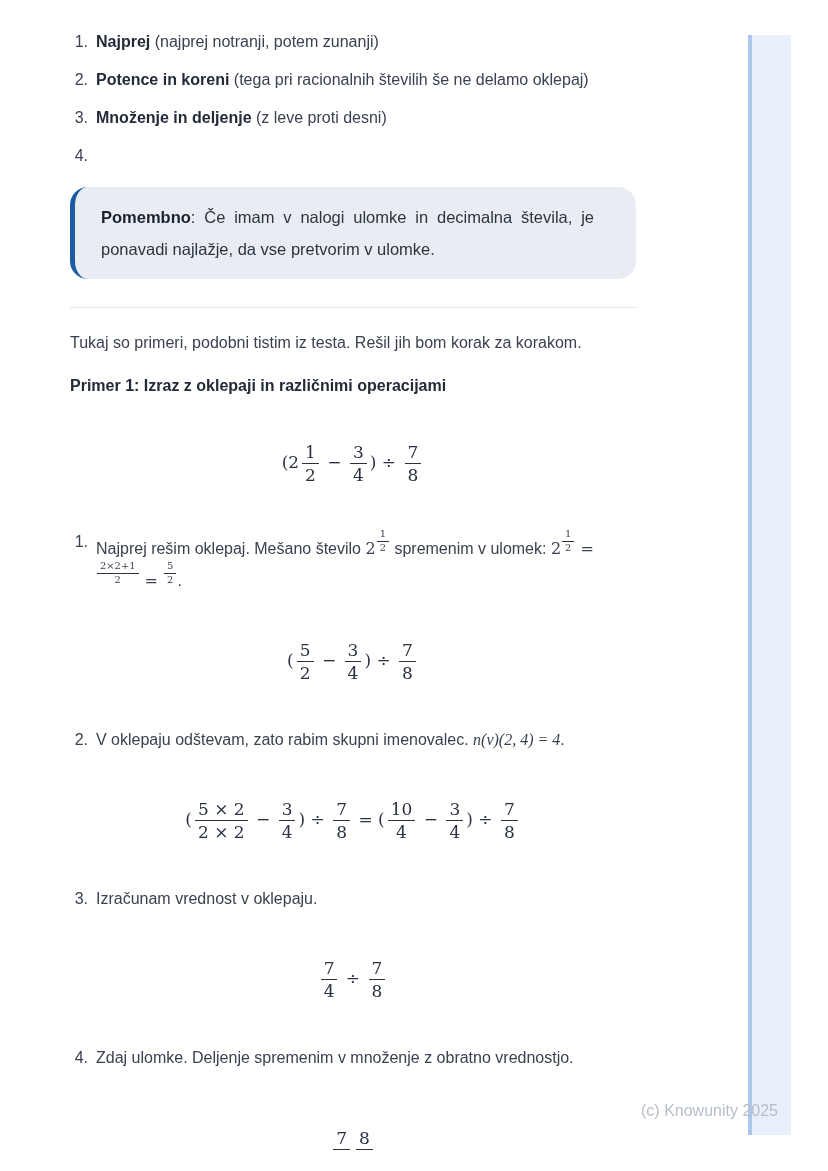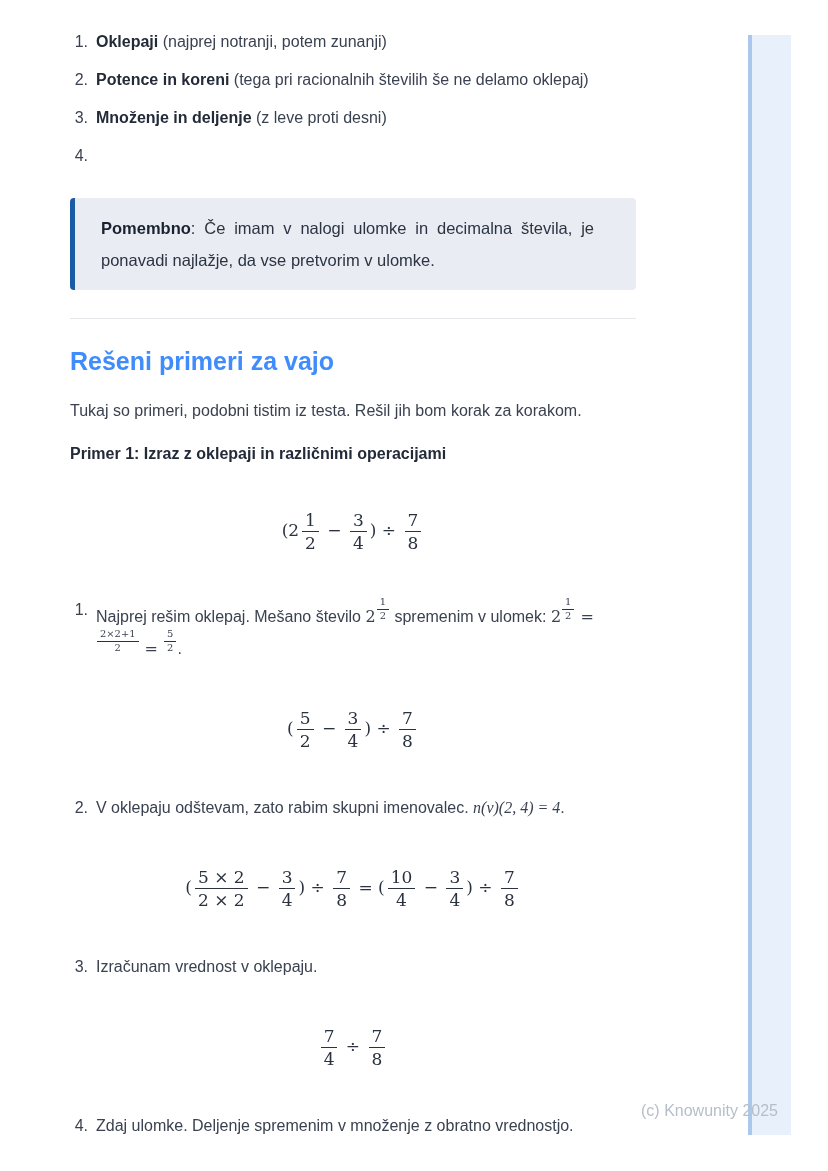--- a/index.html
+++ b/index.html
@@ -10,22 +10,22 @@
   }
   .content{position:absolute;left:70px;top:0;width:566px;padding-top:30px;}
 
   
   .rule{display:flex;line-height:24px;margin-bottom:14px;color:#3a4150;}
   .rule-num{width:18px;flex:none;text-align:right;margin-right:8px;}
   .rule .lead{font-weight:700;color:#232b38;}
 
   
   .callout{
-    margin-top:30px;background:#e9edf3;border-left:5px solid #1b5aa5;
-    border-radius:4px;padding:14px 42px 14px 26px;
+    margin-top:19px;background:#e9edf3;border-left:5px solid #1b5aa5;
+    border-radius:18px;padding:14px 42px 14px 26px;
   }
   .callout p{margin:0;text-align:justify;line-height:32px;font-size:16.5px;color:#2c3442;}
   .callout .callout-title{font-weight:700;color:#1a2230;}
 
   .divider{border:none;border-top:1px solid #e5e7eb;margin:28px 0 0 0;}
 
   h2.section-heading{
     margin:27px 0 0 0;font-size:25px;line-height:30px;font-weight:700;color:#3f8cfa;
   }
   p.intro{margin:23px 0 0 0;line-height:24px;color:#3a4150;}
@@ -63,42 +63,41 @@
   }
 </style>
 </head>
 <body>
 
 <div class="content">
 
   <div>
     <div class="rule">
       <span class="rule-num">1.</span>
-      <span><span class="lead">Oklepaji</span><span> (najprej notranji, potem zunanji)</span></span>
+      <span><span class="lead">Najprej</span><span> (najprej notranji, potem zunanji)</span></span>
     </div>
     <div class="rule">
       <span class="rule-num">2.</span>
       <span><span class="lead">Potence in koreni</span><span> (tega pri racionalnih številih še ne delamo oklepaj)</span></span>
     </div>
     <div class="rule">
       <span class="rule-num">3.</span>
       <span><span class="lead">Množenje in deljenje</span><span> (z leve proti desni)</span></span>
     </div>
     <div class="rule">
       <span class="rule-num">4.</span>
     </div>
   </div>
 
   <div class="callout">
     <p><span class="callout-title">Pomembno</span><span>: </span><span>Če imam v nalogi ulomke in decimalna števila, je ponavadi najlažje, da vse pretvorim v ulomke.</span></p>
   </div>
 
   <hr class="divider">
 
-  <h2 class="section-heading">Rešeni primeri za vajo</h2>
 
   <p class="intro">Tukaj so primeri, podobni tistim iz testa. Rešil jih bom korak za korakom.</p>
 
   <p class="example-title">Primer 1: Izraz z oklepaji in različnimi operacijami</p>
 
   <div class="mathline"><span class="t-m">(2</span><span class="frac"><span class="num">1</span><span class="den">2</span></span><span class="t-m"> − </span><span class="frac"><span class="num">3</span><span class="den">4</span></span><span class="t-m">) ÷ </span><span class="frac"><span class="num">7</span><span class="den">8</span></span></div>
 
   <div class="step">
     <span class="step-num">1.</span>
     <span class="step-body"><span class="t-txt">Najprej rešim oklepaj. Mešano število </span><span class="t-m">2</span><span class="frac sfrac"><span class="num">1</span><span class="den">2</span></span><span class="t-txt"> spremenim v ulomek: </span><span class="t-m">2</span><span class="frac sfrac"><span class="num">1</span><span class="den">2</span></span><span class="t-m"> = </span><span class="frac sfrac"><span class="num">2×2+1</span><span class="den">2</span></span><span class="t-m"> = </span><span class="frac sfrac"><span class="num">5</span><span class="den">2</span></span><span class="t-txt">.</span></span>

